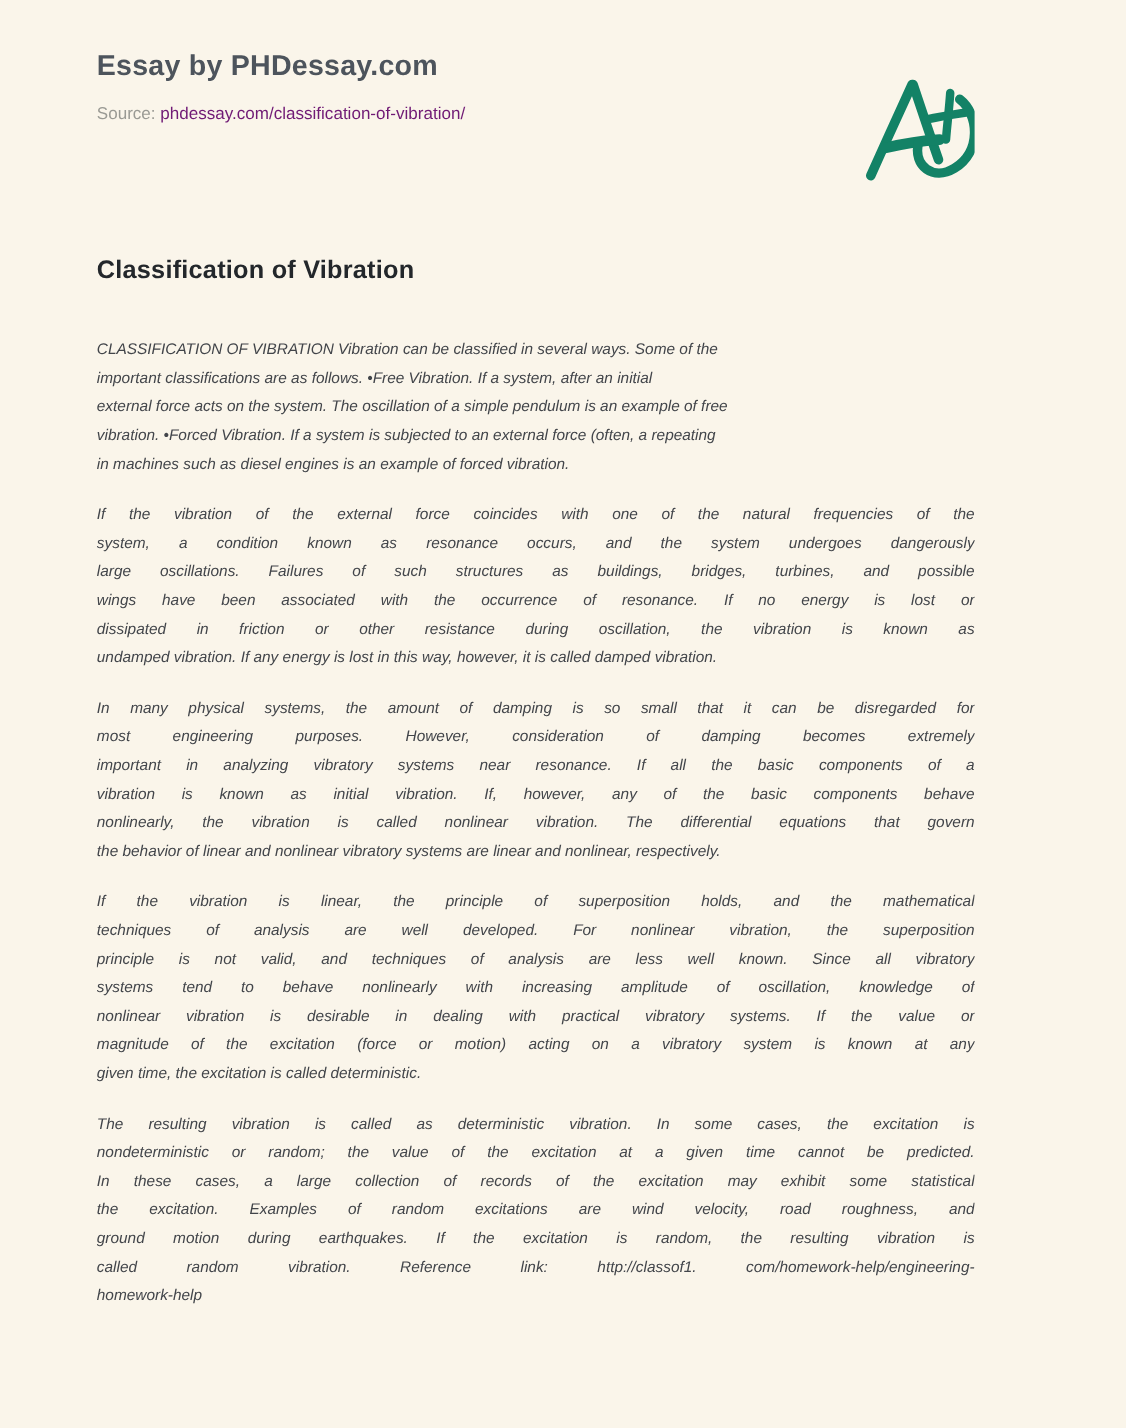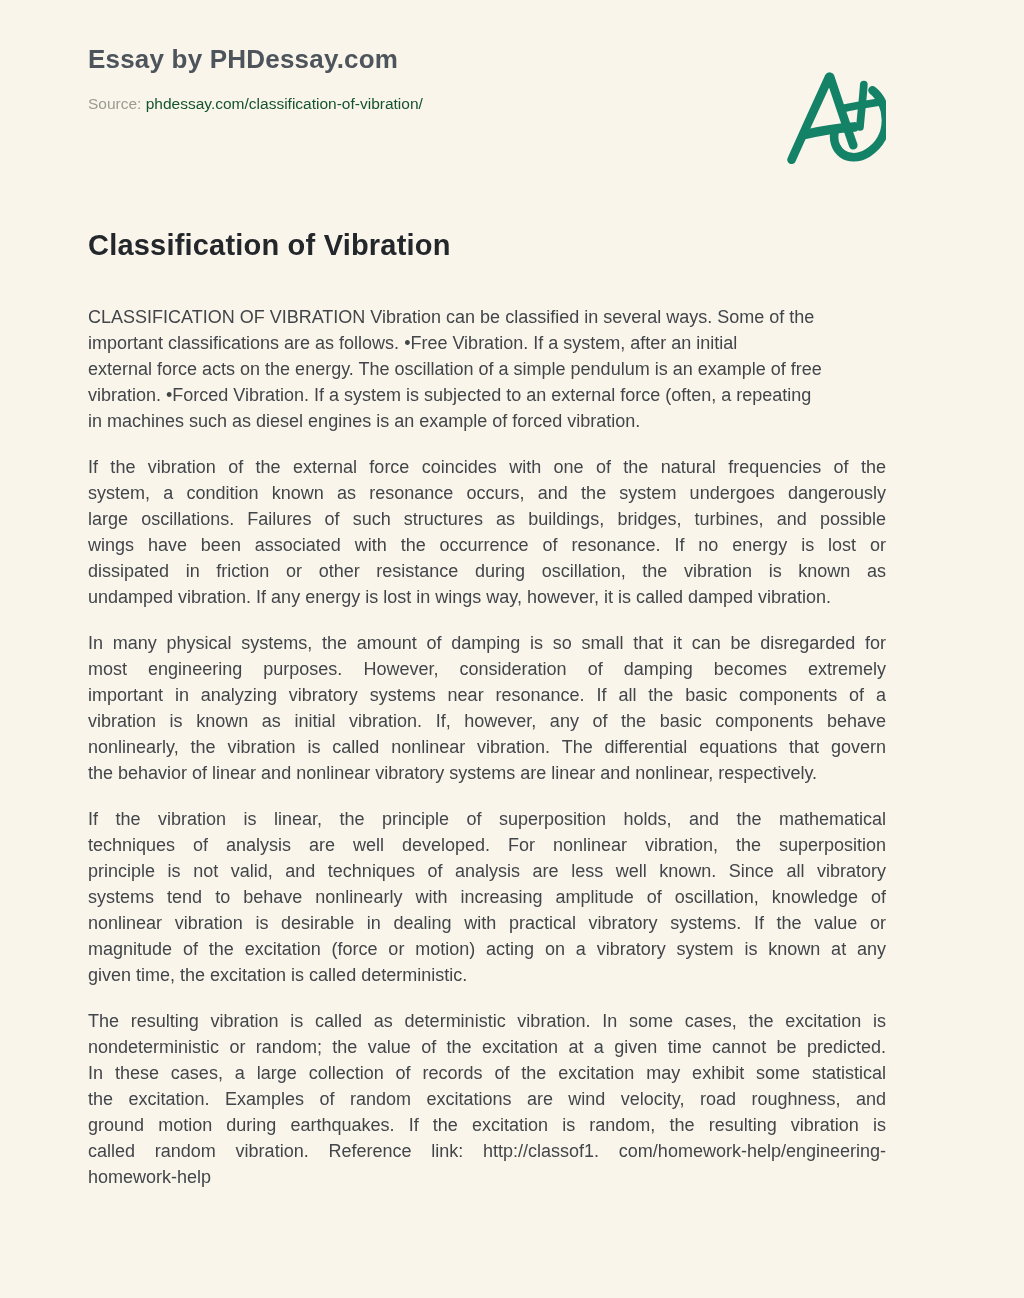--- a/index.html
+++ b/index.html
@@ -32,50 +32,51 @@
     font-weight: 700;
     color: #4d545c;
     letter-spacing: 0.2px;
   }
   .source-line {
     margin: 20px 0 0 0;
     font-size: 15.5px;
     color: #9a9a94;
   }
   .source-line a {
-    color: #14532d;
+    color: #701a75;
     text-decoration: none;
     cursor: pointer;
   }
   .logo {
     width: 106px;
     height: 112px;
     margin-top: 12px;
     flex: 0 0 auto;
   }
   .doc-title {
     margin: 60px 0 0 0;
-    font-size: 29px;
+    font-size: 23px;
     line-height: 34px;
     font-weight: 700;
     color: #23272b;
     letter-spacing: 0.2px;
   }
   .article {
     margin-top: 42px;
     height: 986px;
     overflow: hidden;
   }
   .para {
     margin: 0 0 20px 0;
   }
   .line {
-    font-size: 18px;
+    font-size: 14px;
     line-height: 26px;
     color: #42454a;
+    font-style: italic;
   }
   .para.justify .line {
     text-align: justify;
     text-align-last: justify;
   }
   .para.justify .line.last {
     text-align-last: left;
   }
   .para.left .line {
     text-align: left;
@@ -109,31 +110,31 @@
       </svg>
     </div>
   </div>
 
   <h2 class="doc-title">Classification of Vibration</h2>
 
   <div class="article" id="article">
       <div class="para left">
         <div class="line">CLASSIFICATION OF VIBRATION Vibration can be classified in several ways. Some of the</div>
         <div class="line">important classifications are as follows. •Free Vibration. If a system, after an initial</div>
-        <div class="line">external force acts on the energy. The oscillation of a simple pendulum is an example of free</div>
+        <div class="line">external force acts on the system. The oscillation of a simple pendulum is an example of free</div>
         <div class="line">vibration. •Forced Vibration. If a system is subjected to an external force (often, a repeating</div>
         <div class="line last">in machines such as diesel engines is an example of forced vibration.</div>
       </div>
       <div class="para justify">
         <div class="line">If the vibration of the external force coincides with one of the natural frequencies of the</div>
         <div class="line">system, a condition known as resonance occurs, and the system undergoes dangerously</div>
         <div class="line">large oscillations. Failures of such structures as buildings, bridges, turbines, and possible</div>
         <div class="line">wings have been associated with the occurrence of resonance. If no energy is lost or</div>
         <div class="line">dissipated in friction or other resistance during oscillation, the vibration is known as</div>
-        <div class="line last">undamped vibration. If any energy is lost in wings way, however, it is called damped vibration.</div>
+        <div class="line last">undamped vibration. If any energy is lost in this way, however, it is called damped vibration.</div>
       </div>
       <div class="para justify">
         <div class="line">In many physical systems, the amount of damping is so small that it can be disregarded for</div>
         <div class="line">most engineering purposes. However, consideration of damping becomes extremely</div>
         <div class="line">important in analyzing vibratory systems near resonance. If all the basic components of a</div>
         <div class="line">vibration is known as initial vibration. If, however, any of the basic components behave</div>
         <div class="line">nonlinearly, the vibration is called nonlinear vibration. The differential equations that govern</div>
         <div class="line last">the behavior of linear and nonlinear vibratory systems are linear and nonlinear, respectively.</div>
       </div>
       <div class="para justify">

